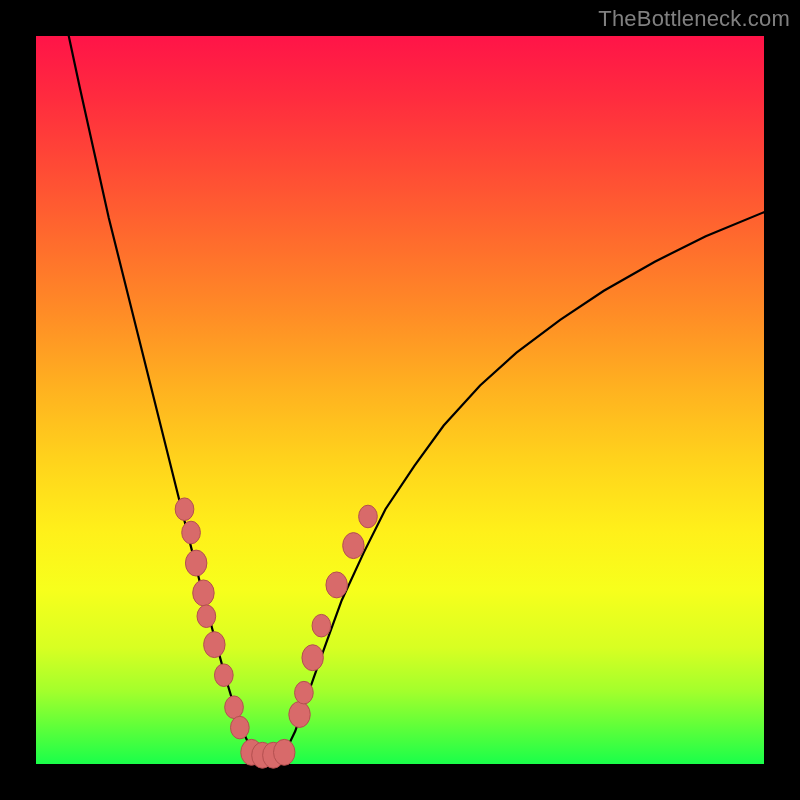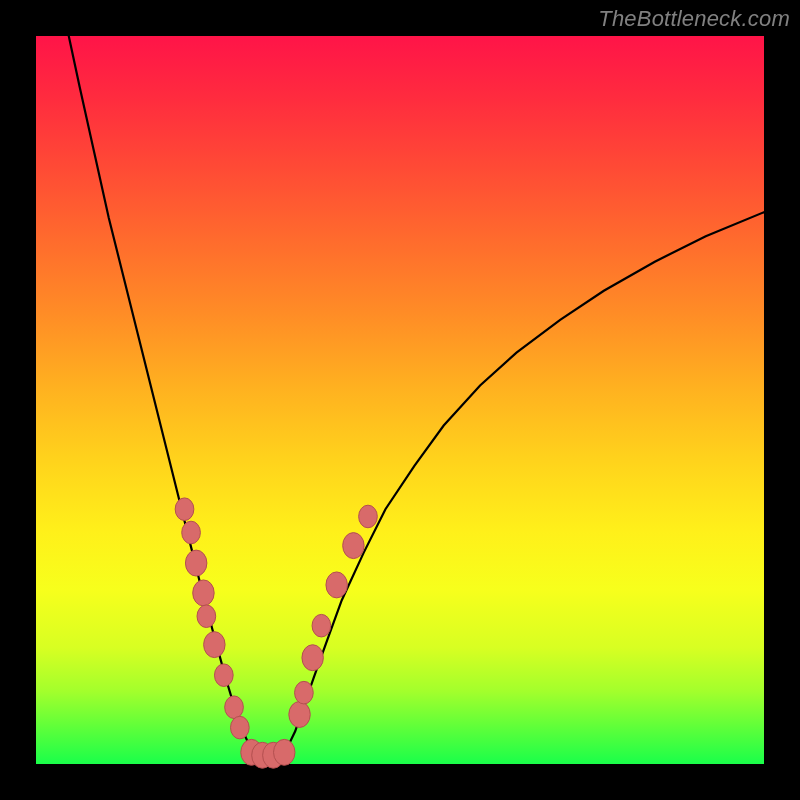--- a/index.html
+++ b/index.html
@@ -44,21 +44,20 @@
   }
   .watermark {
     position: absolute;
     top: 6px;
     right: 10px;
     color: #808080;
     font-size: 22px;
     letter-spacing: 0.2px;
     font-weight: 500;
     user-select: none;
-    font-style: italic;
   }
   svg.curve {
     position: absolute;
     left: 0;
     top: 0;
     width: 728px;
     height: 728px;
     overflow: visible;
   }
   .curve-stroke {

